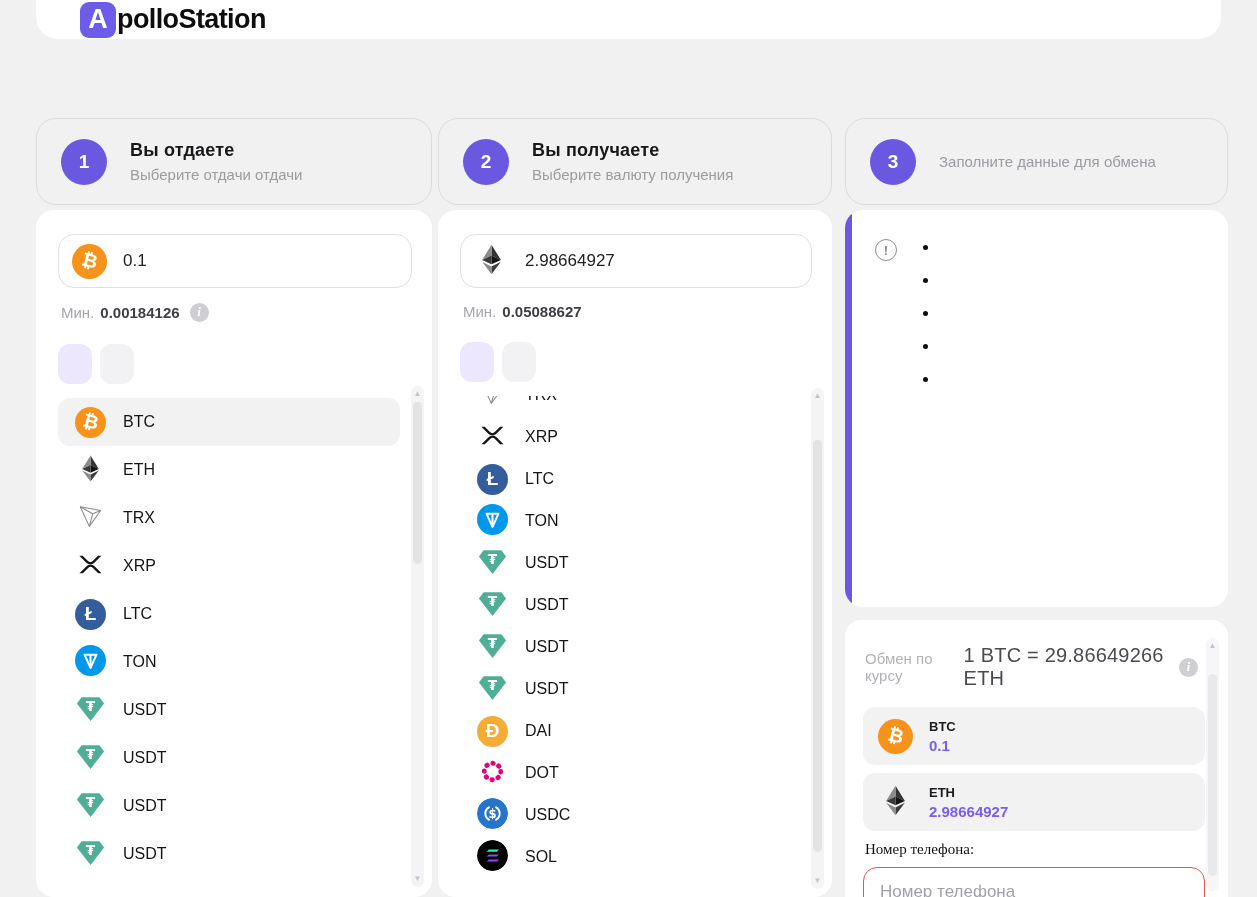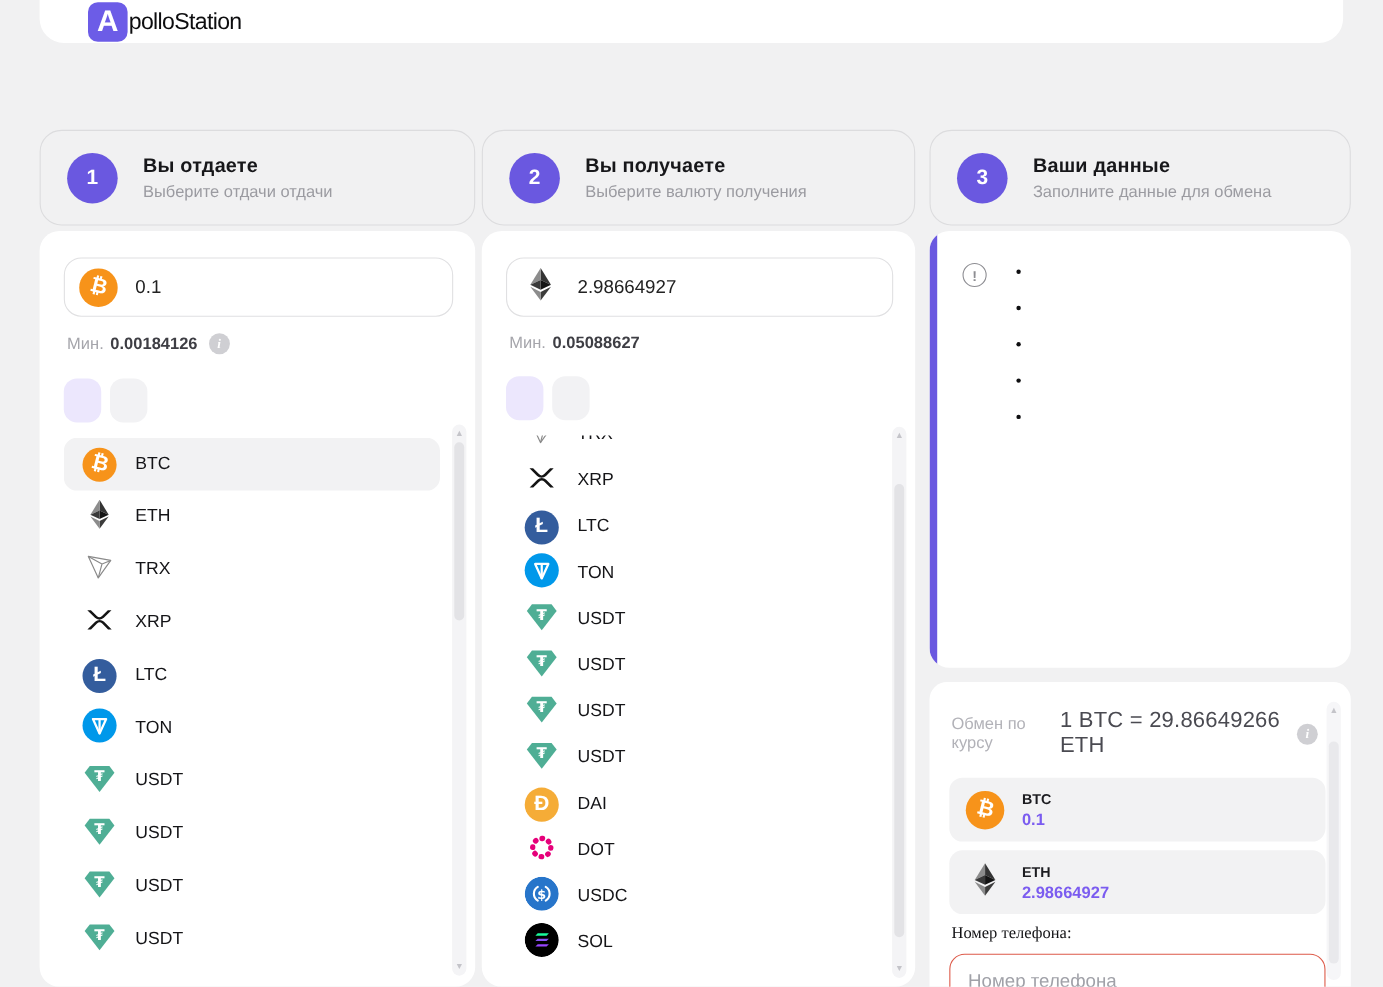--- a/index.html
+++ b/index.html
@@ -5,21 +5,21 @@
   * { margin:0; padding:0; box-sizing:border-box; }
   html,body { width:1257px; height:897px; overflow:hidden; }
   body { background:#f1f1f2; font-family:"Liberation Sans", sans-serif; position:relative; }
 
   
   header { margin:0 36px; height:39px; background:#fff; border-radius:0 0 22px 22px;
            display:flex; align-items:center; position:relative; }
   .logo { display:flex; align-items:center; margin-left:44px; cursor:pointer; }
   .logo-badge { width:36px; height:36px; background:#6C5CE7; border-radius:9px; color:#fff;
                 font-weight:bold; font-size:27px; display:flex; align-items:center; justify-content:center; }
-  .logo-text { font-size:21px; font-weight:400; color:#0d0d0f; letter-spacing:-0.6px; margin-left:1px;text-align:center; }
+  .logo-text { font-size:27px; font-weight:700; color:#0d0d0f; letter-spacing:-0.6px; margin-left:1px;text-align:center; }
   nav { position:absolute; left:388px; top:0; height:39px; display:flex; gap:41px; align-items:center; }
   .nav-link { font-size:15px; color:#1c1c1f; text-decoration:none; cursor:pointer; }
 
   
   main { position:absolute; top:118px; left:36px; display:grid;
          grid-template-columns:396px 394px 390px; column-gap:6px; }
   .col3 { margin-left:7px; }
 
   .step-card { height:87px; border:1px solid #dcdcde; border-radius:20px; display:flex;
                align-items:center; padding:0 24px; gap:23px; margin-bottom:5px; }
@@ -355,21 +355,20 @@
         <div class="sb-thumb" style="top:52px;height:412px;"></div>
         <span class="sb-down">▼</span>
       </div>
     </div>
   </section>
 
   <section class="col3">
     <div class="step-card">
       <div class="step-circle">3</div>
       <div>
-        <div class="step-title">Ваши данные</div>
         <div class="step-sub">Заполните данные для обмена</div>
       </div>
     </div>
 
     <div class="panel info-panel">
       <div class="accent-bar"></div>
       <div class="warn-ic">!</div>
       <ul class="notes">
 
       <li class="note"></li>

